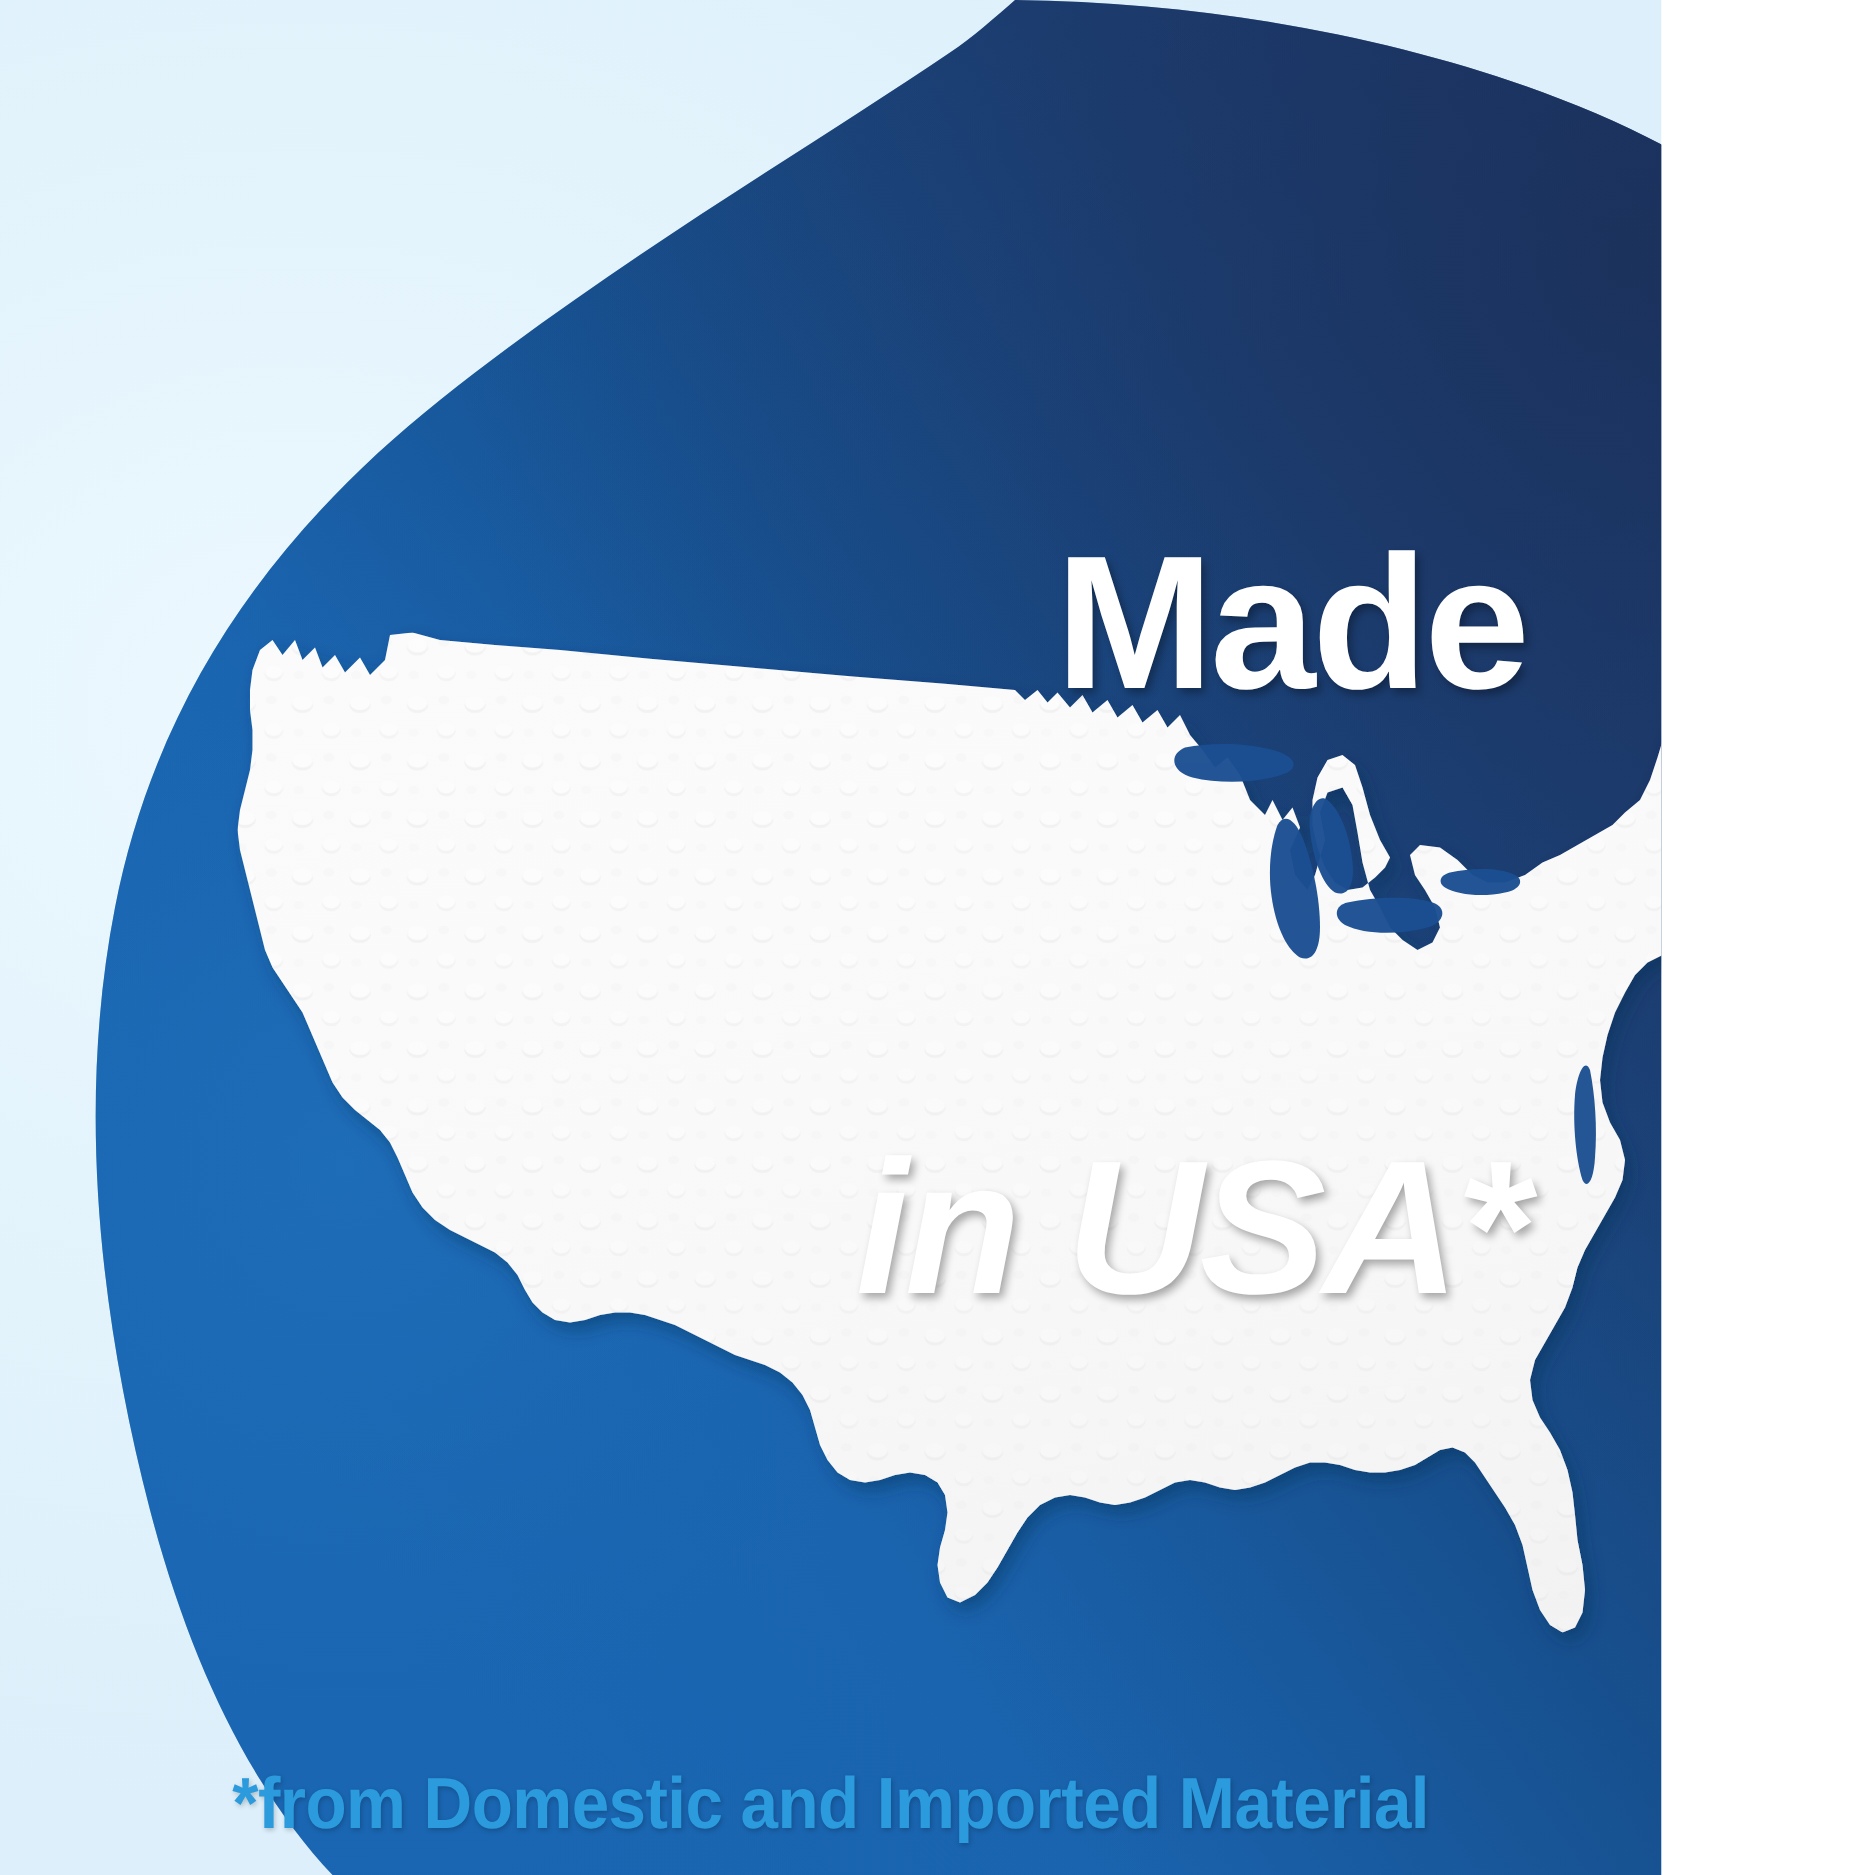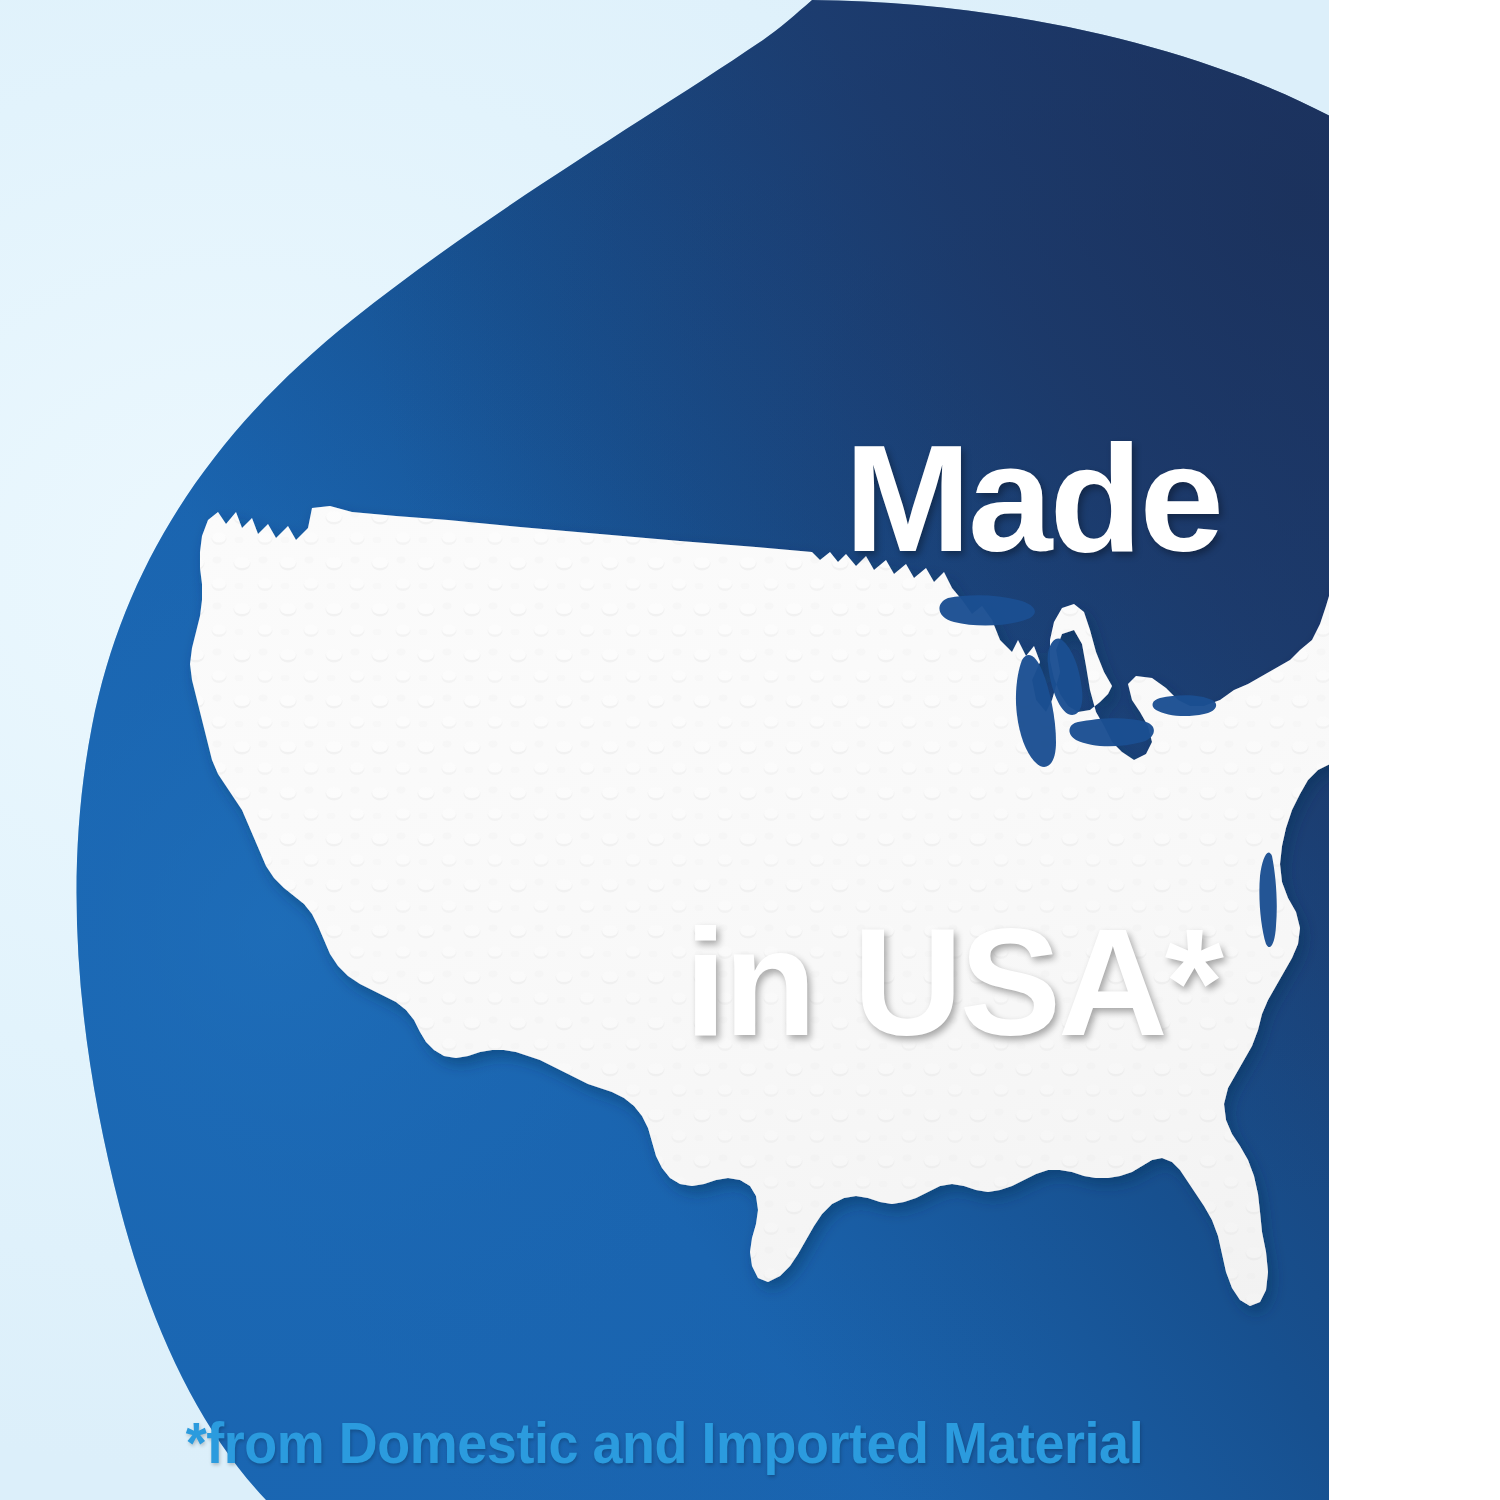--- a/index.html
+++ b/index.html
@@ -57,21 +57,21 @@
     text-align: right;
     color: #FFFFFF;
     font-weight: bold;
     font-size: 152px;
     line-height: 1.06;
     letter-spacing: -3px;
     text-shadow: 3px 4px 7px rgba(0,0,0,0.33);
     white-space: pre;
   }
   .headline .line1 { display: block; }
-  .headline .line2 { display: block; }
+  .headline .line2 { display: block; font-style: italic; }
 
   
   .footnote {
     position: absolute;
     left: 0;
     right: 0;
     bottom: 24px;
     text-align: center;
     color: #2B9BDE;
     font-weight: bold;

